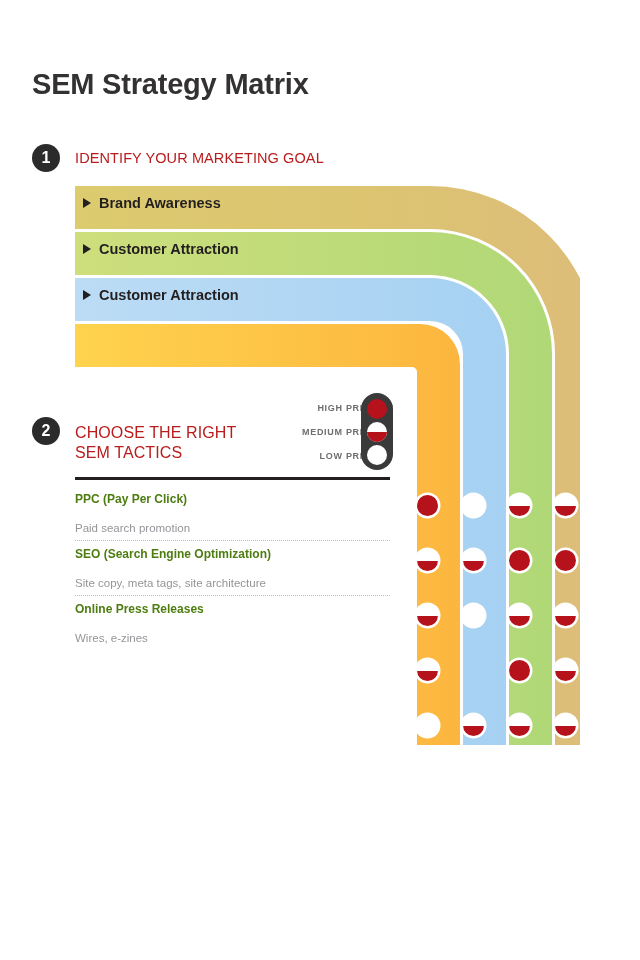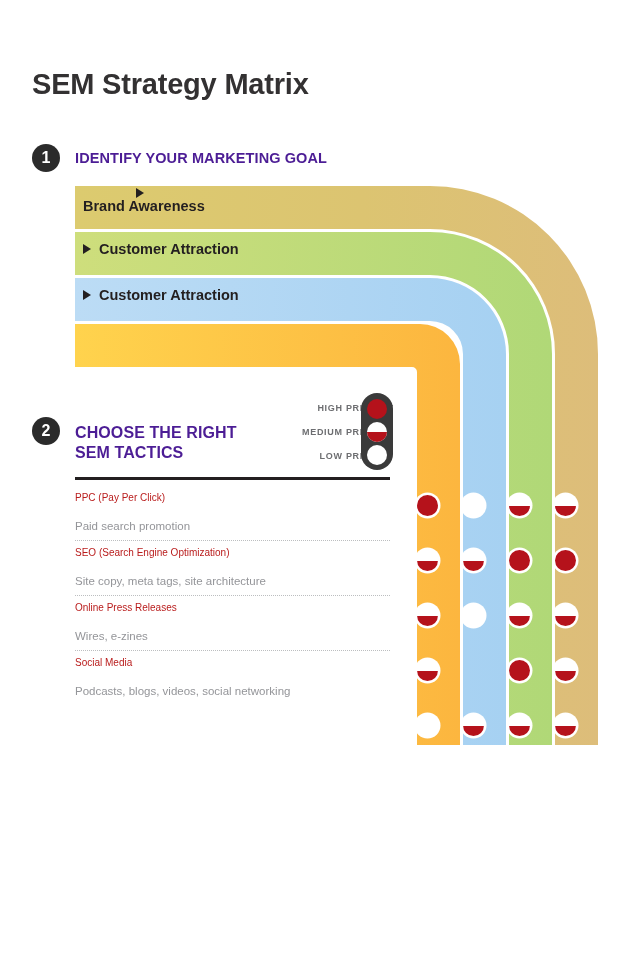--- a/index.html
+++ b/index.html
@@ -2,42 +2,42 @@
 <html><head>
 <meta charset="utf-8">
 <style>
   * { margin:0; padding:0; box-sizing:border-box; }
   html, body {
     width:640px; height:960px;
     background:#ffffff;
     font-family:"Liberation Sans", sans-serif;
     -webkit-font-smoothing:antialiased;
   }
-  #stage { position:relative; width:640px; height:960px; overflow:hidden; }
+  #stage { position:relative; width:580px; height:960px; overflow:hidden; }
 
   
   #title {
     position:absolute; left:32px; top:68px;
     font-size:29px; font-weight:bold; color:#333132;
     letter-spacing:-0.2px;
   }
 
   
   .step-badge {
     position:absolute; width:28px; height:28px; border-radius:50%;
     background:#2b2b2b; color:#ffffff;
     font-size:16px; font-weight:bold;
     display:flex; align-items:center; justify-content:center;
     line-height:1;
   }
   #badge1 { left:32px; top:144px; }
   #badge2 { left:32px; top:417px; }
 
   .step-title {
-    position:absolute; font-weight:bold; color:#4c1d95;
+    position:absolute; font-weight:normal; color:#b91c1c;
     letter-spacing:0.1px;
   }
   #step1-title { left:75px; top:150px; font-size:14.5px; }
   #step2-title {
     left:75px; top:423px; font-size:16px; line-height:1.22;
     width:180px;
   }
 
   
   #ribbon { position:absolute; left:0; top:0; }
@@ -93,21 +93,21 @@
     width:315px; height:3px; background:#231f20;
   }
 
   
   #tactics { position:absolute; left:75px; top:486px; width:315px; }
   .tactic {
     height:55px; position:relative;
     padding-top:6px;
   }
   .tactic .name {
-    font-size:10px; font-weight:normal; color:#b91c1c;
+    font-size:12px; font-weight:bold; color:#4d7c0f;
     line-height:1.25;
   }
   .tactic .desc {
     font-size:11.5px; color:#949599; line-height:1.35; margin-top:14px;
   }
   .tactic .sep {
     position:absolute; left:0; right:0; bottom:0; height:1px;
     border-bottom:1.5px dotted #bcbec0;
   }
   .tactic:last-child .sep { display:none; }
@@ -164,21 +164,21 @@
 
     <path d="M75,324 L420,324 A40,40 0 0 1 460,364 L460,745 L417,745 L417,372
              A5,5 0 0 0 412,367 L75,367 Z" fill="url(#g-orange)"></path>
   </svg>
 
   <div class="step-badge" id="badge1">
     <span>1</span>
   </div>
   <div class="step-title" id="step1-title">IDENTIFY YOUR MARKETING GOAL</div>
 
-  <div class="band-label" style="left:83px; top:188px;flex-direction:column;">
+  <div class="band-label" style="left:83px; top:188px;">
     <span class="tri"></span>
     <span>Brand Awareness</span>
   </div>
   <div class="band-label" style="left:83px; top:234px;">
     <span class="tri"></span>
     <span>Customer Attraction</span>
   </div>
   <div class="band-label" style="left:83px; top:280px;">
     <span class="tri"></span>
     <span>Customer Attraction</span>
@@ -218,25 +218,20 @@
     <div class="tactic">
       <div class="name">SEO (Search Engine Optimization)</div>
       <div class="desc">Site copy, meta tags, site architecture</div>
       <div class="sep"></div>
     </div>
     <div class="tactic">
       <div class="name">Online Press Releases</div>
       <div class="desc">Wires, e-zines</div>
       <div class="sep"></div>
     </div>
-    <div class="tactic">
-      <div class="name">Social Media</div>
-      <div class="desc">Podcasts, blogs, videos, social networking</div>
-
-    </div>
   </div>
 
   <div id="matrix">
       <div class="col" style="left: 0px;">
         <div class="cell">
           <span class="dot high"></span>
         </div>
         <div class="cell">
           <span class="dot med"></span>
         </div>

